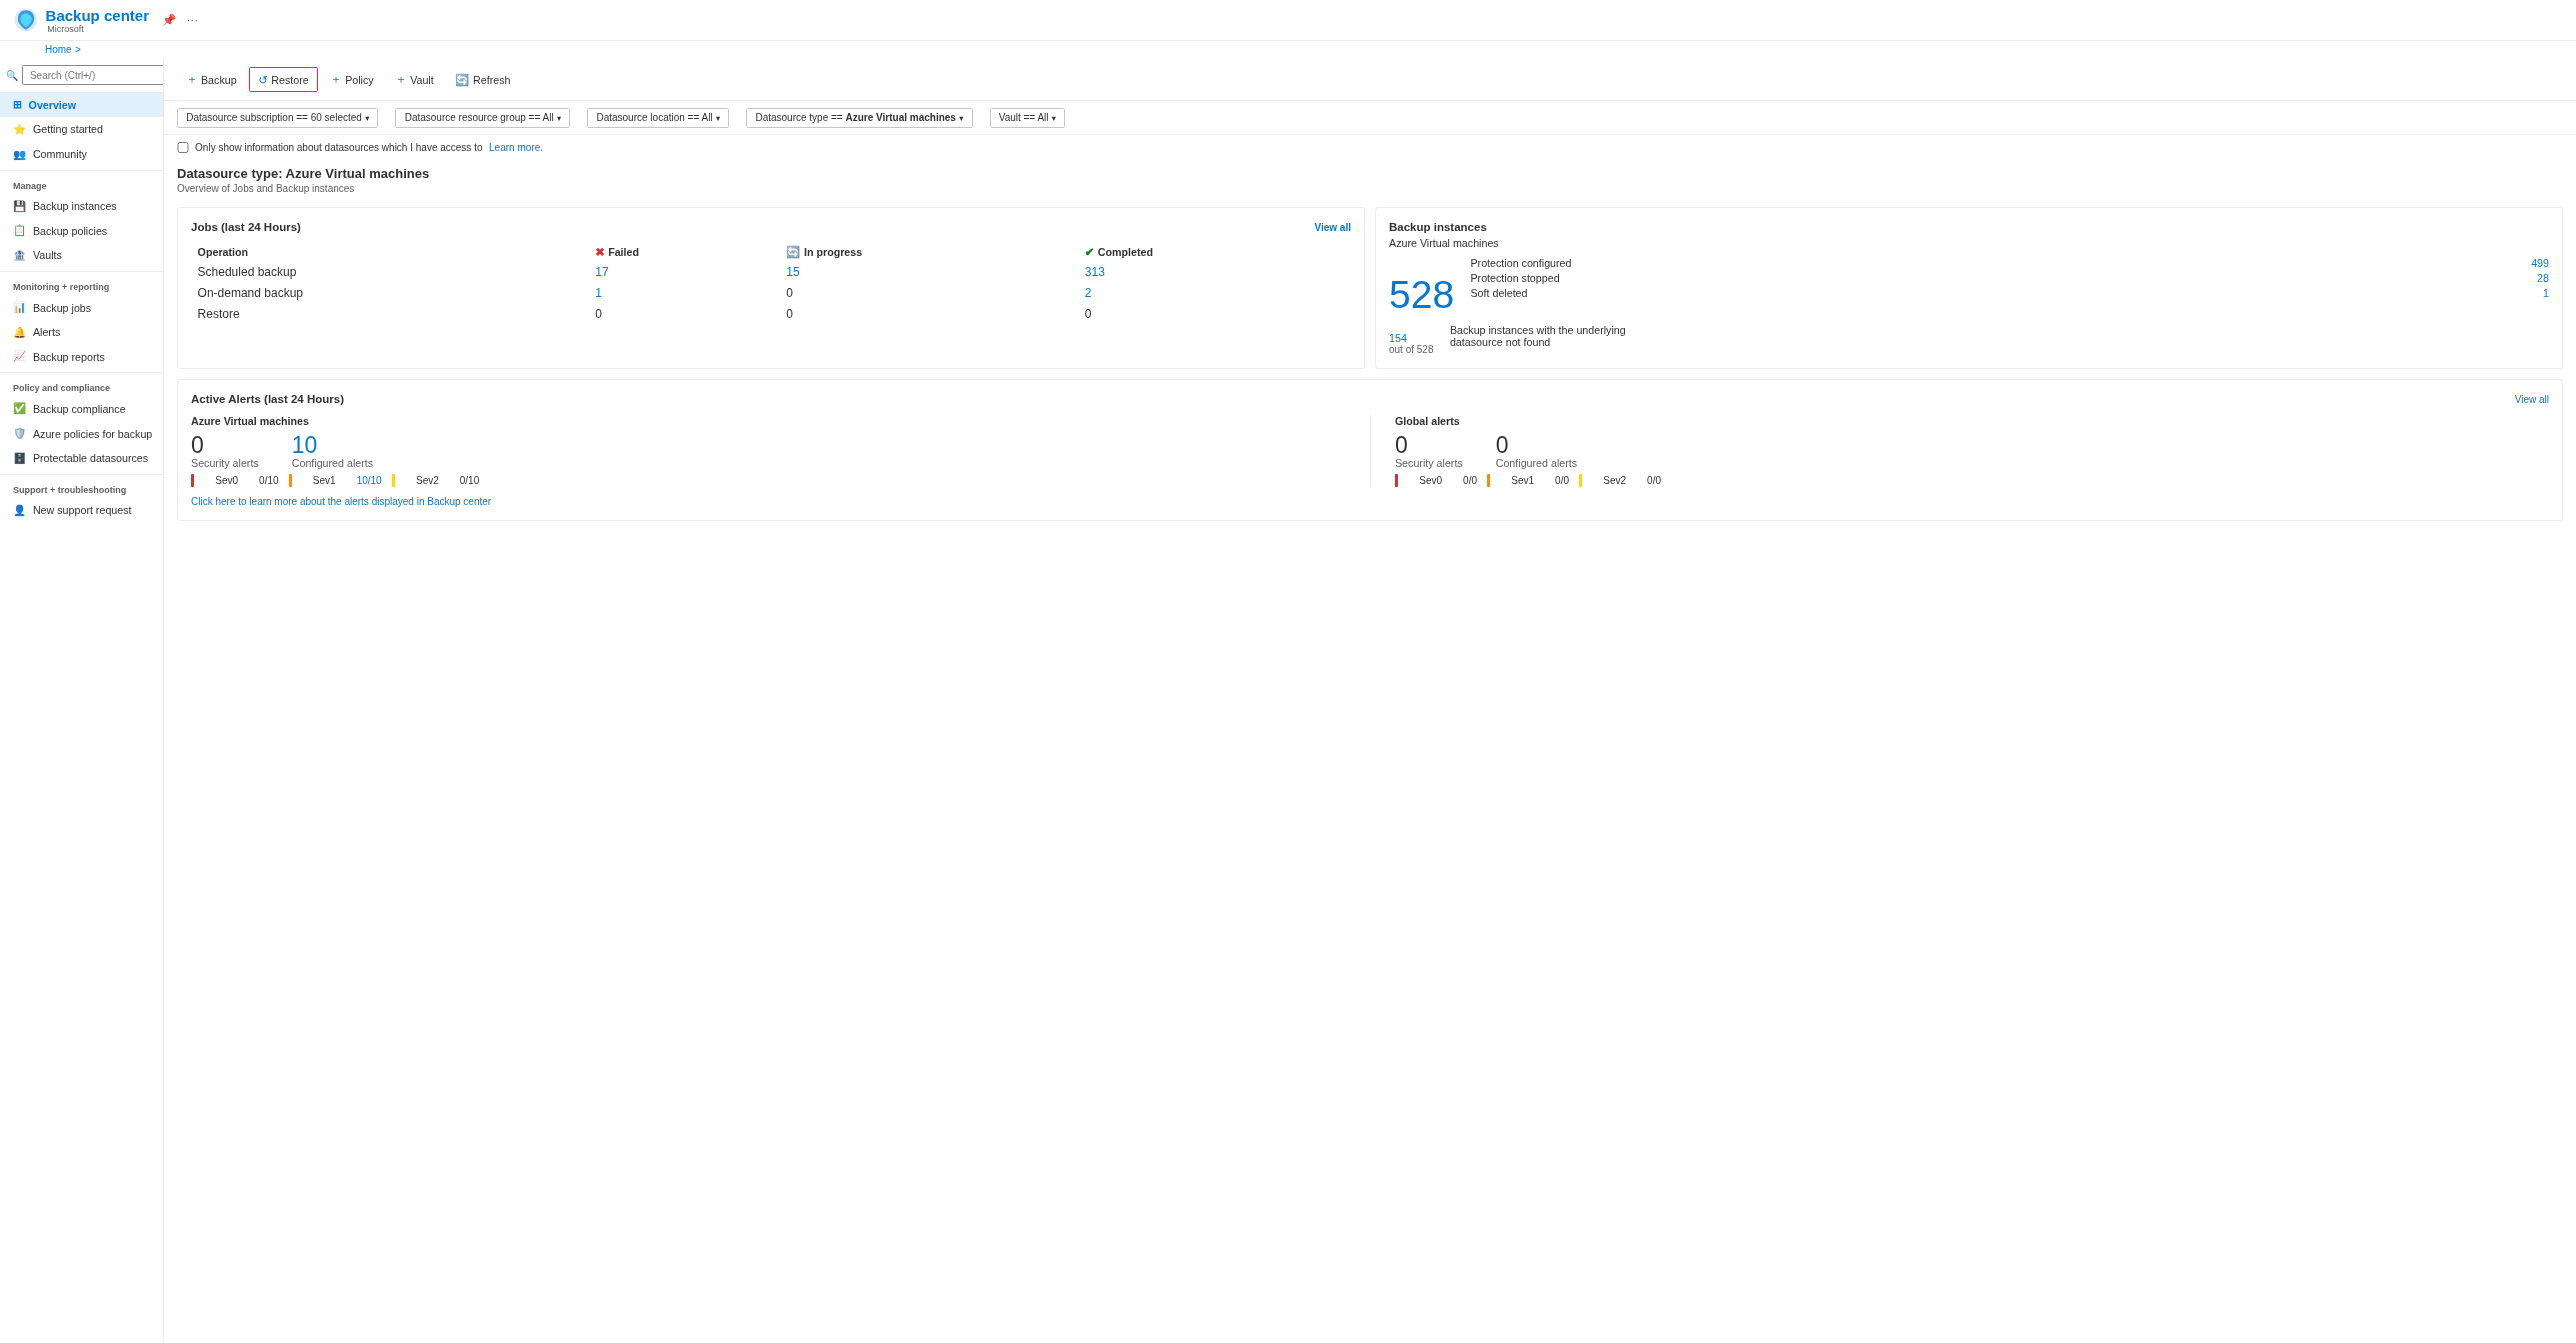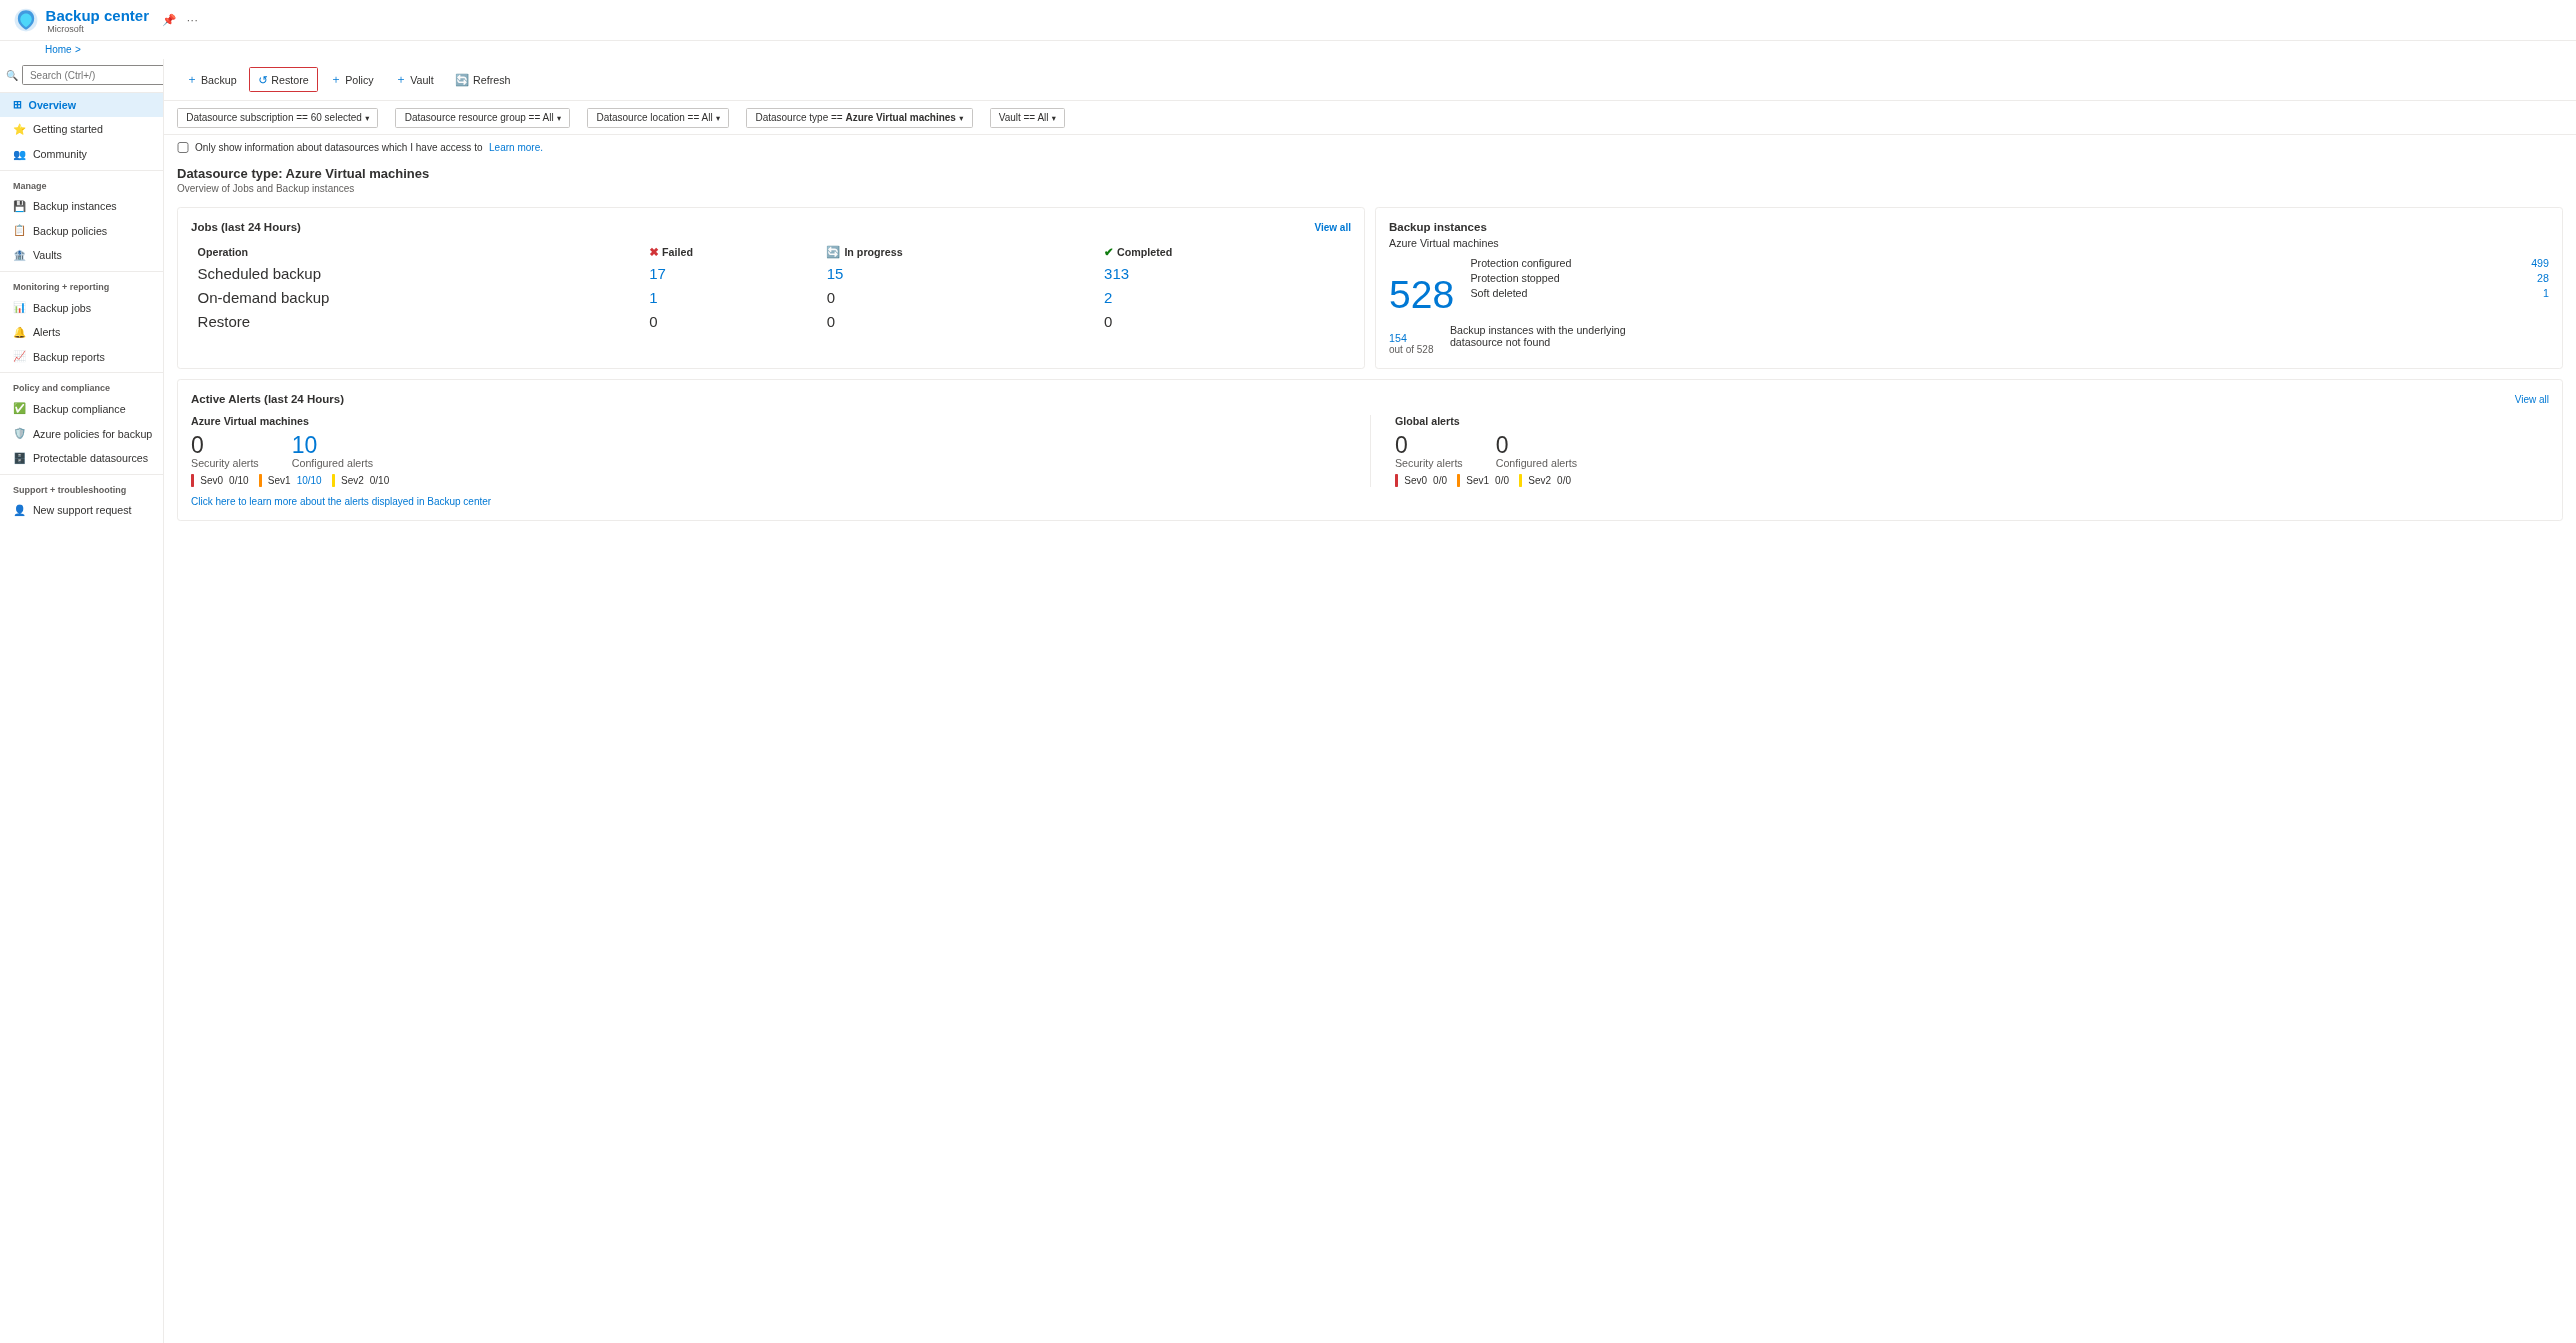--- a/index.html
+++ b/index.html
@@ -57,21 +57,21 @@
     
     .cards-grid { display: flex; gap: 10px; padding: 10px 13px; }
     
     .card { background: #fff; border: 0.8px solid #edebe9; border-radius: 3.3px; padding: 13px; flex: 1; }
     .card-title { font-size: 11.5px; font-weight: 600; color: #323130; margin-bottom: 1.6px; display: flex; justify-content: space-between; align-items: center; }
     .card-link { font-size: 10px; color: #0078d4; text-decoration: none; cursor: pointer; }
     
     
     .jobs-table { width: 100%; border-collapse: collapse; margin-top: 8.2px; }
     .jobs-table th { text-align: left; font-weight: 600; font-size: 10.7px; padding: 3.3px 6.6px; color: #323130; }
-    .jobs-table td { padding: 3.3px 6.6px; font-size: 15px; }
+    .jobs-table td { padding: 3.3px 6.6px; font-size: 12px; }
     .jobs-table .col-operation { min-width: 115px; }
     
     .status-failed { display: flex; align-items: center; gap: 3.3px; }
     .status-icon-failed { color: #d13438; font-size: 11.5px; }
     .status-icon-progress { color: #0078d4; font-size: 11.5px; }
     .status-icon-completed { color: #107c10; font-size: 11.5px; }
     
     .num-blue { color: #0078d4; font-weight: 500; }
     .num-black { color: #323130; }
     
@@ -93,21 +93,21 @@
     .alerts-card { background: #fff; border: 0.8px solid #edebe9; border-radius: 3.3px; padding: 13px; margin: 0 13px 10px; }
     .alerts-header { display: flex; justify-content: space-between; align-items: center; margin-bottom: 10px; }
     .alerts-title { font-size: 11.5px; font-weight: 600; }
     .alerts-grid { display: flex; gap: 16.4px; }
     .alerts-section { flex: 1; }
     .alerts-section-title { font-size: 10.7px; font-weight: 600; margin-bottom: 6.6px; }
     .alert-count-big { font-size: 23px; font-weight: 300; color: #323130; line-height: 1; }
     .alert-count-big.blue { color: #0078d4; }
     .alert-label { font-size: 10.7px; color: #605e5c; }
     .sev-row { display: flex; gap: 10px; margin-top: 5px; align-items: center; }
-    .sev-item { display: flex; align-items: center; gap: 6px; font-size: 10px; color: #323130; }
+    .sev-item { display: flex; align-items: center; gap: 21px; font-size: 10px; color: #323130; }
     .sev-bar { width: 3.3px; height: 13px; border-radius: 0.8px; }
     .sev-bar.red { background: #d13438; }
     .sev-bar.orange { background: #ff8c00; }
     .sev-bar.yellow { background: #ffd700; }
     .sev-num { font-size: 10px; }
     .sev-num.blue { color: #0078d4; }
     
     .alerts-footer { margin-top: 8.2px; }
     .alerts-footer a { color: #0078d4; font-size: 10px; text-decoration: none; }
     

